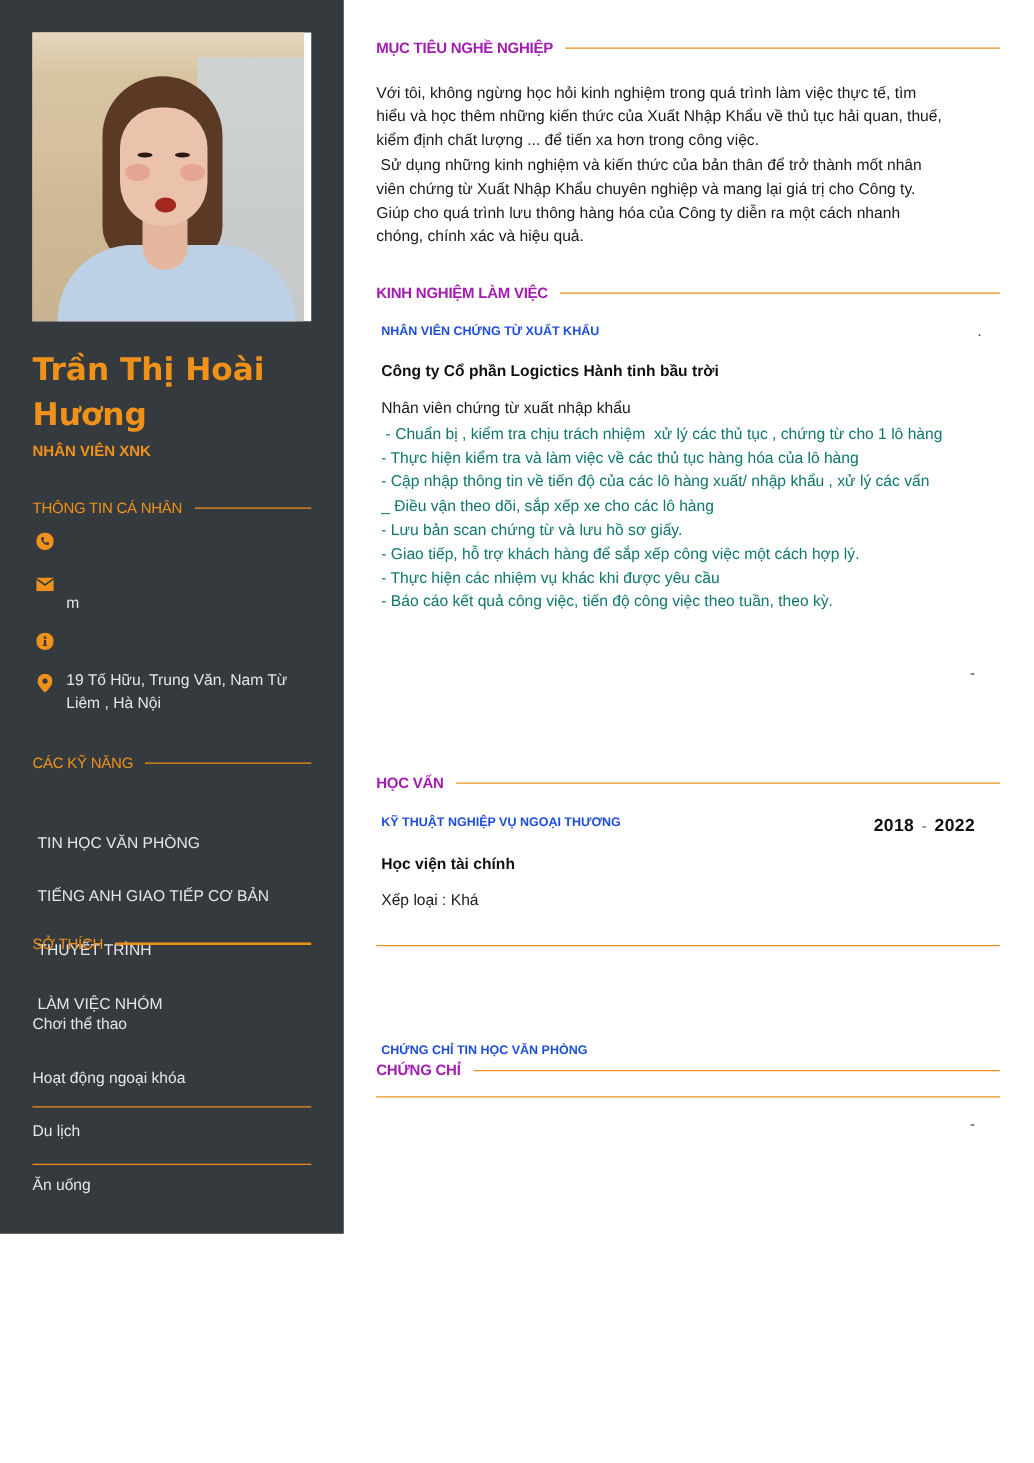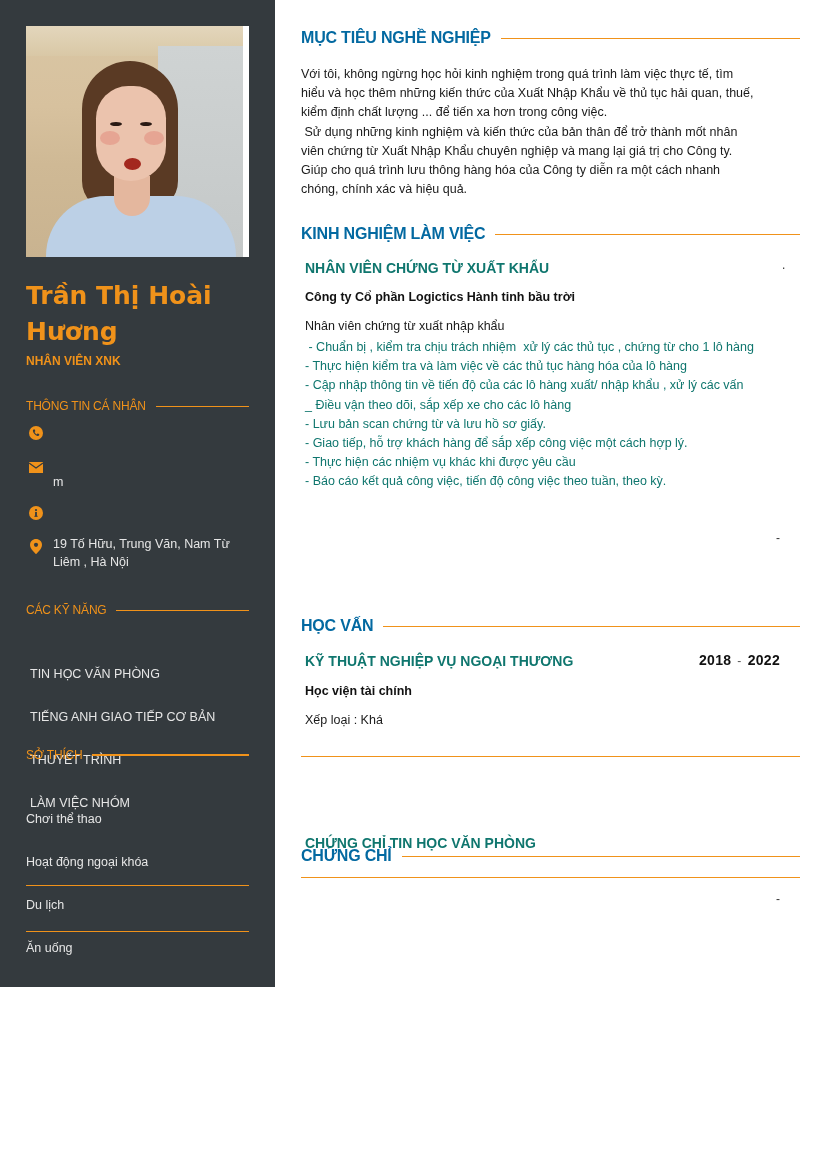--- a/index.html
+++ b/index.html
@@ -82,34 +82,34 @@
     .side-list div { line-height: 19px; margin-top: 24px; }
 
     .side-rule { position: absolute; left: 26px; width: 223px; height: 1px; background: #f0921a; }
 
     
     .main-heading {
       position: absolute; left: 301px; width: 499px; height: 16px;
       display: flex; align-items: center; gap: 10px;
     }
     .main-heading .label {
-      color: #0369a1; font-size: 16px; font-weight: bold; white-space: nowrap;
+      color: #a21caf; font-size: 12px; font-weight: bold; white-space: nowrap;
       font-family: "Liberation Sans", sans-serif; letter-spacing: -0.2px;
     }
     .main-heading .rule { flex: 1; height: 1px; background: #f0921a; }
 
     .para {
       position: absolute; left: 301px; width: 500px;
       font-size: 12.5px; line-height: 19.2px; color: #1a1a1a;
       font-family: "Liberation Sans", sans-serif;
     }
     .para div { white-space: nowrap; }
 
     .title-bold {
-      position: absolute; left: 305px; font-size: 14px; font-weight: bold; color: #0f766e;
+      position: absolute; left: 305px; font-size: 10px; font-weight: bold; color: #1d4ed8;
       font-family: "Liberation Sans", sans-serif;
     }
     .sub-bold {
       position: absolute; left: 305px; font-size: 12.5px; font-weight: bold; color: #111;
       font-family: "Liberation Sans", sans-serif;
     }
     .plain {
       position: absolute; left: 305px; font-size: 12.5px; color: #1a1a1a;
       font-family: "Liberation Sans", sans-serif;
     }

